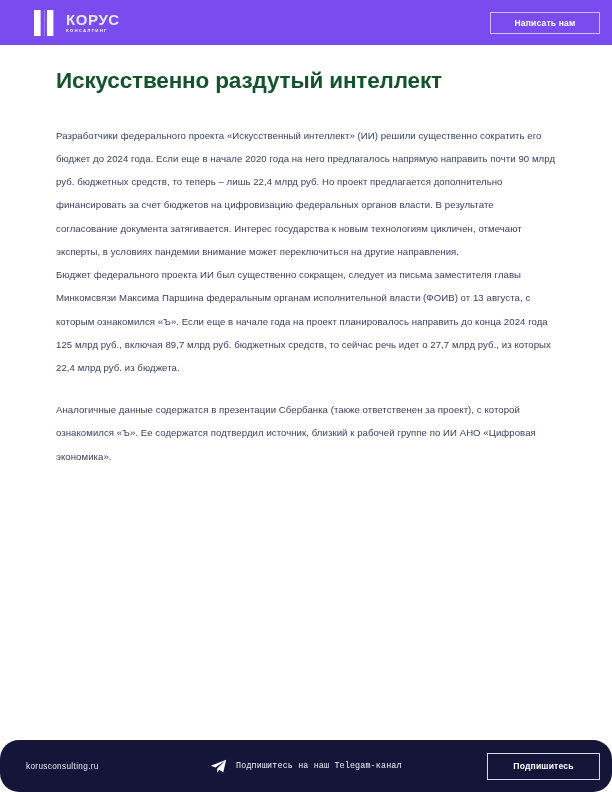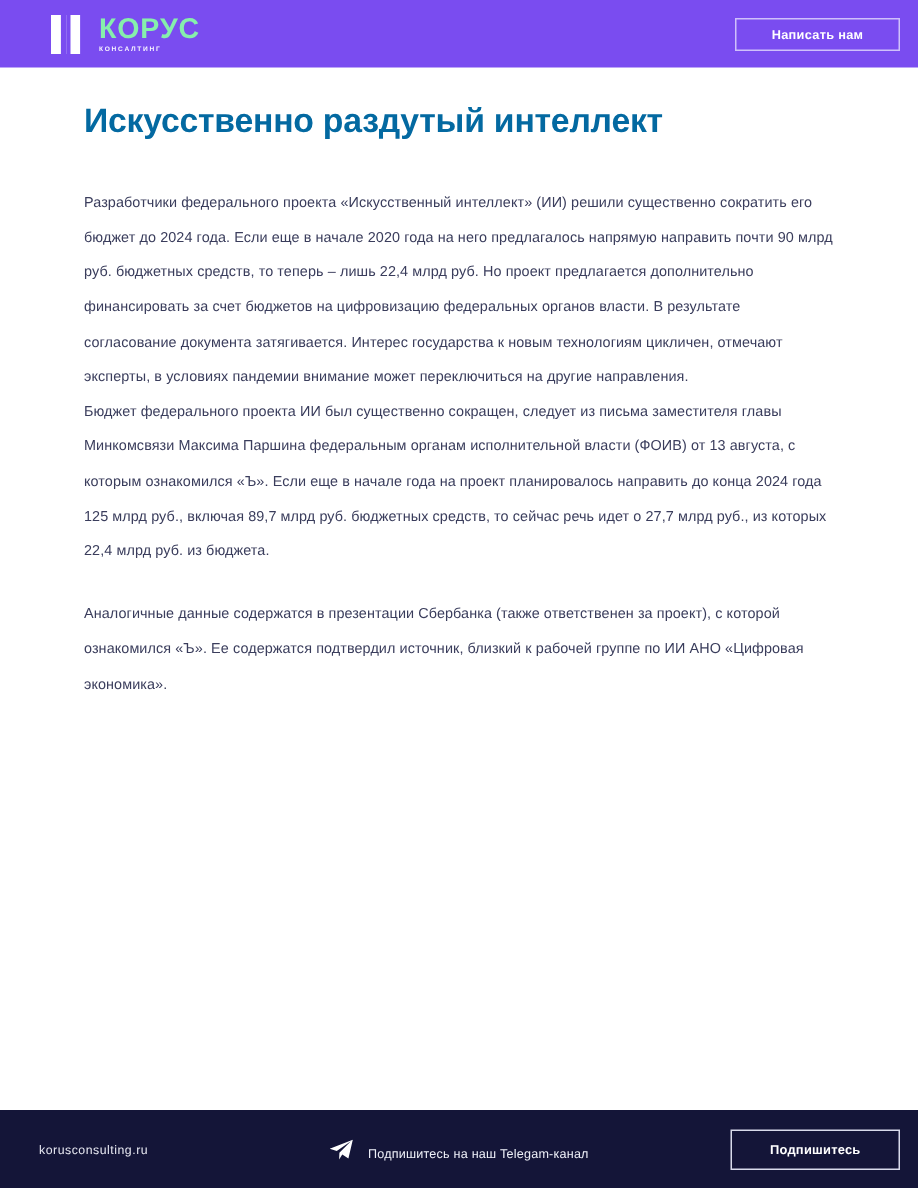--- a/index.html
+++ b/index.html
@@ -43,22 +43,22 @@
     height: 26px;
     display: block;
   }
   .brand-text {
     display: flex;
     flex-direction: column;
     justify-content: center;
     line-height: 1;
   }
   .brand-name {
-    color: #86efac;
-    font-size: 19px;
+    color: #e5e5e5;
+    font-size: 15px;
     font-weight: bold;
     letter-spacing: 0.6px;
   }
   .brand-sub {
     color: #ffffff;
     font-size: 4.4px;
     font-weight: bold;
     letter-spacing: 1.15px;
     margin-top: 2.5px;
     opacity: 0.95;
@@ -88,21 +88,21 @@
   .date {
     margin-top: 38px;
     font-size: 9.5px;
     color: #2f3149;
     letter-spacing: 0.15px;
   }
   .title {
     margin: 23px 0 0 0;
     font-size: 22.5px;
     font-weight: bold;
-    color: #0369a1;
+    color: #14532d;
     letter-spacing: -0.15px;
     line-height: 1.15;
   }
   .article {
     margin-top: 30px;
   }
   .para {
     font-size: 9.6px;
     color: #3a3d5c;
     line-height: 2.42;
@@ -119,34 +119,36 @@
 
   
   .footer {
     height: 52px;
     background: #141538;
     display: flex;
     align-items: center;
     padding: 0 12px 0 26px;
     box-sizing: border-box;
     flex: none;
+    border-radius: 19px;
   }
   .footer-site {
     color: #e8e9f2;
     font-size: 8.2px;
     letter-spacing: 0.35px;
     flex: none;
   }
   .footer-mid {
     flex: 1 1 auto;
     display: flex;
-    align-items: flex-end;
+    align-items: center;
     justify-content: center;
     gap: 9px;
     margin-left: 26px;
+    font-family: Liberation Mono, monospace;
   }
   .tg-icon {
     width: 17px;
     height: 15px;
     display: block;
     flex: none;
   }
   .footer-cta {
     color: #eef0f8;
     font-size: 8.4px;

